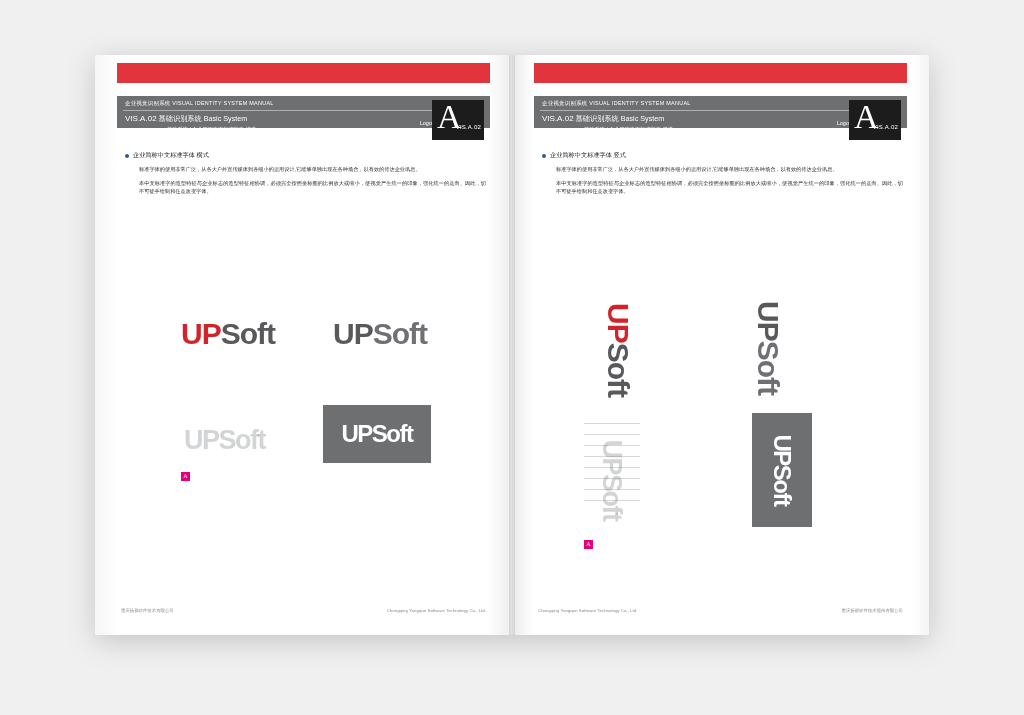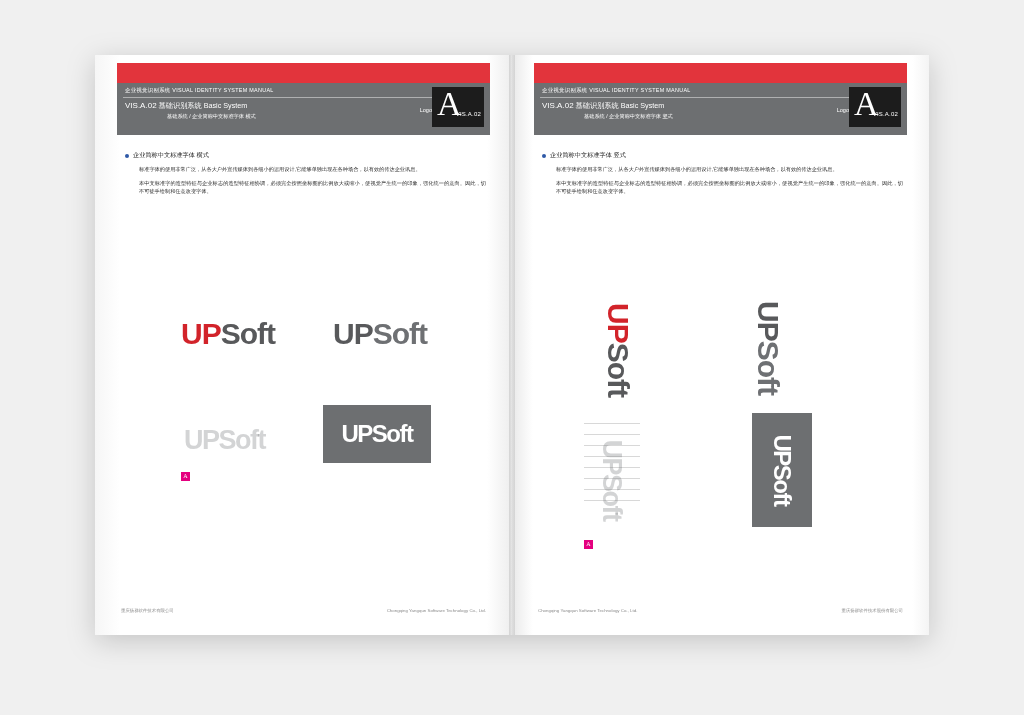--- a/index.html
+++ b/index.html
@@ -55,24 +55,24 @@
     top: 8px;
     height: 20px;
     background: #e2343c;
   }
   .page.left .red-band { left: 22px; right: 22px; }
   .page.right .red-band { left: 22px; right: 22px; }
 
   
   .head-bar {
     position: absolute;
-    top: 28px;
+    top: 41px;
     left: 22px;
     right: 22px;
-    height: 52px;
+    height: 32px;
     background: #6d6f71;
     color: #ffffff;
   }
   .head-line1 {
     position: absolute;
     left: 8px;
     top: 4px;
     font-size: 5.4px;
     letter-spacing: 0.3px;
     white-space: nowrap;

